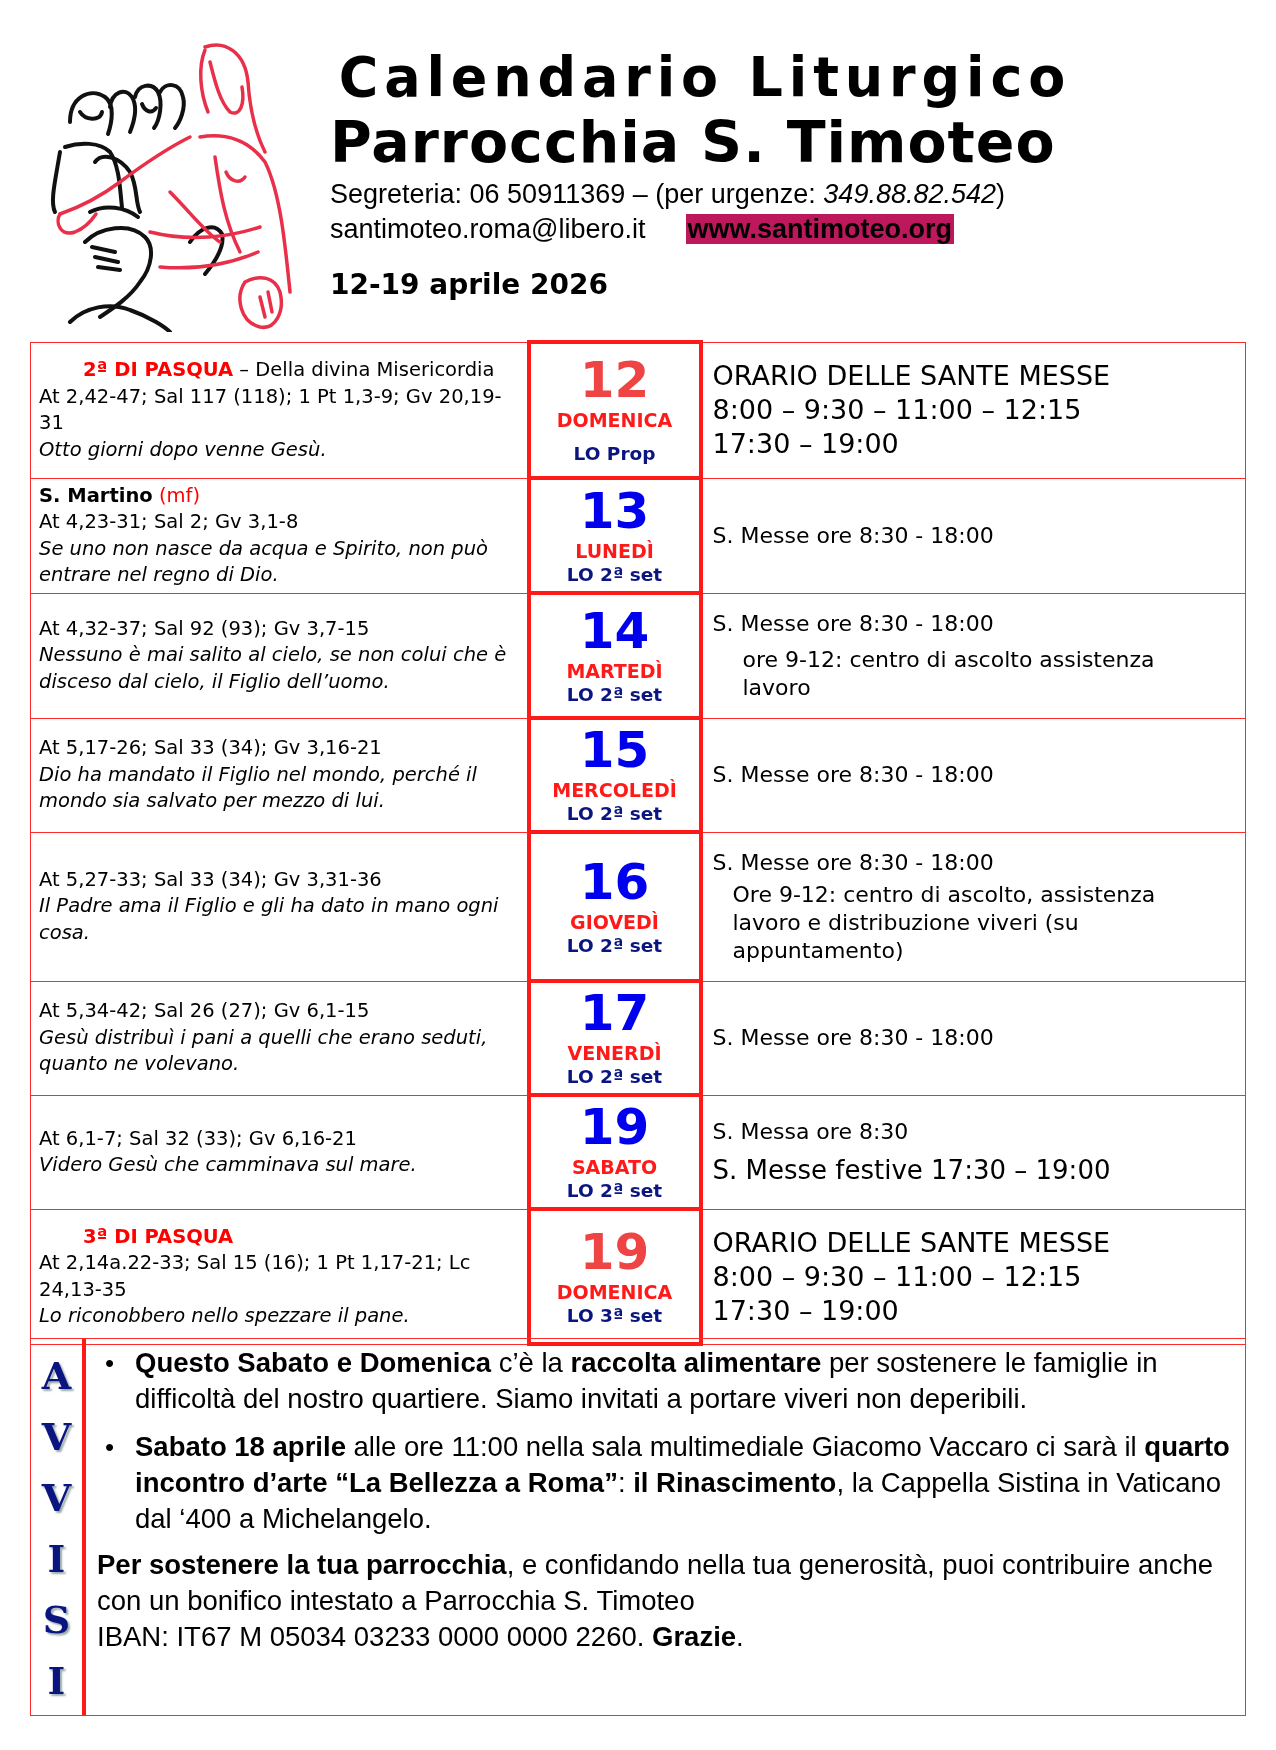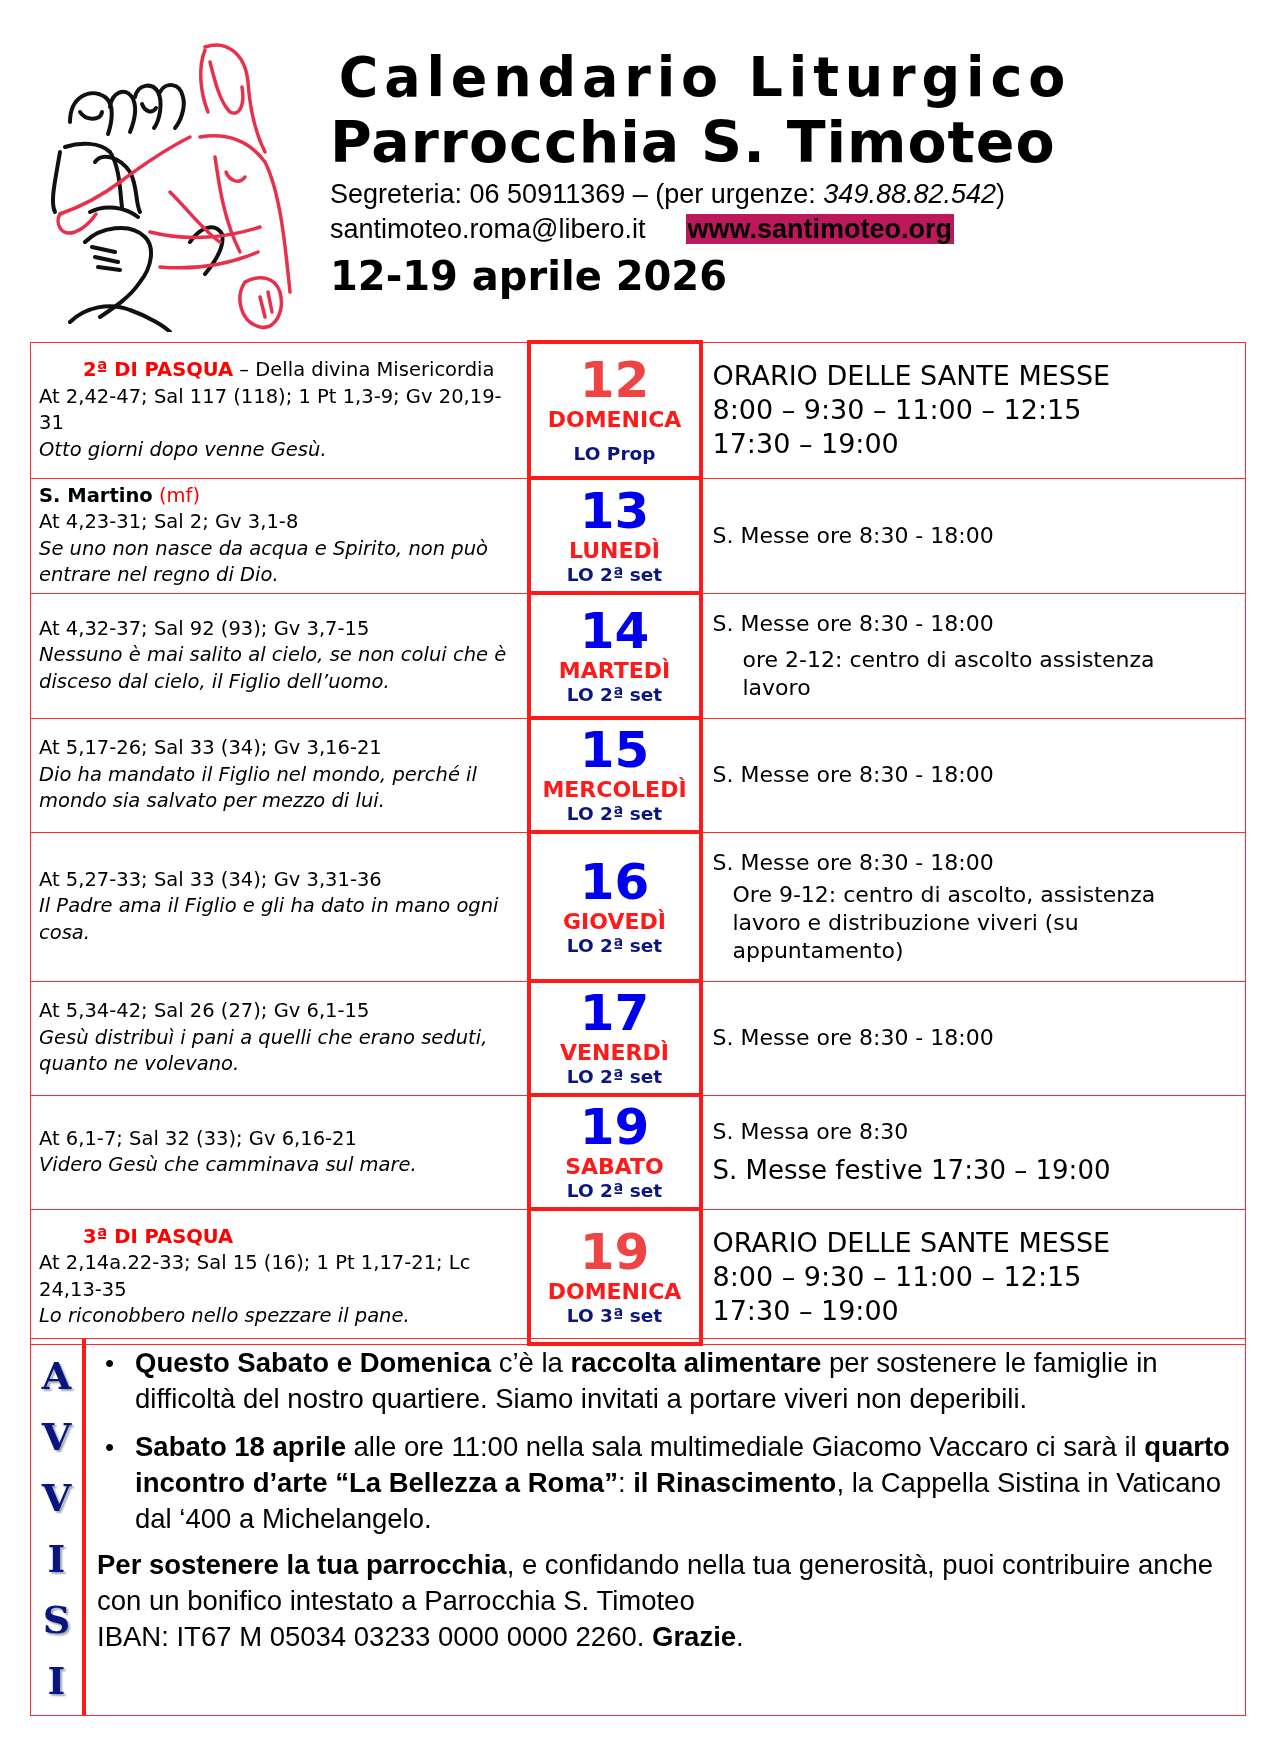--- a/index.html
+++ b/index.html
@@ -7,33 +7,33 @@
   body { position: relative; font-family: "DejaVu Sans", sans-serif; color: #000; }
 
   .logo { position: absolute; left: 30px; top: 42px; width: 272px; height: 290px; }
 
   .header { position: absolute; left: 330px; top: 44px; width: 880px; }
   .title1 { font-family: "DejaVu Sans", sans-serif; font-weight: bold; font-size: 55px; letter-spacing: 6px; line-height: 66px; transform: scaleX(0.98); }
   .title2 { font-family: "DejaVu Sans", sans-serif; font-weight: bold; font-size: 57px; line-height: 68px; margin-top: -2px; letter-spacing: 1px; }
   .contact { font-family: "Liberation Sans", sans-serif; font-size: 27px; line-height: 33px; margin-top: 2px; }
   .contact i { font-style: italic; }
   .web { font-weight: bold; background: #be185d; padding: 0 2px; margin-left: 40px; }
-  .daterange { font-family: "DejaVu Sans", sans-serif; font-weight: bold; font-size: 40px; line-height: 54px; margin-top: 3px; }
+  .daterange { font-family: "DejaVu Sans", sans-serif; font-weight: bold; font-size: 28px; line-height: 54px; margin-top: 12px; }
 
   table.cal { position: absolute; left: 30px; top: 340px; width: 1216px; border-collapse: collapse; }
   table.cal td { border: 1.5px solid #ff2a2a; vertical-align: middle; }
   td.read { width: 498px; padding: 4px 8px; font-size: 19.5px; line-height: 26.5px; }
   td.read .it { font-style: italic; }
   td.read .feast { color: #ff0000; font-weight: bold; margin-left: 44px; }
   td.read .saint { font-weight: bold; }
   td.read .mf { color: #ff0000; }
   td.day { width: 172px; text-align: center; border: 4px solid #ff1a1a !important; padding: 2px 0 4px; }
   .num { font-weight: bold; font-size: 50px; line-height: 56px; color: #0000ee; }
   .num.red { color: #ef4444; }
-  .dname { font-weight: bold; font-size: 22px; line-height: 24px; color: #ff1a1a; }
+  .dname { font-weight: bold; font-size: 19px; line-height: 24px; color: #ff1a1a; }
   .lo { font-weight: bold; font-size: 18.5px; line-height: 24px; color: #0b1580; }
   .lo.gap { margin-top: 10px; }
   td.sched { text-align: left; font-size: 22px; line-height: 28px; padding: 16px 10px; }
   td.sched .big { font-size: 27px; line-height: 34px; }
   td.sched .mid { font-size: 26px; line-height: 32px; }
   td.sched p + p { margin-top: 8px; }
 
   .avvisi { position: absolute; left: 30px; top: 1338px; width: 1216px; height: 378px; border: 1.5px solid #ff2a2a; }
   .avvisi-side { position: absolute; left: 0; top: 0; width: 55px; height: 100%; border-right: 4px solid #ff1a1a; text-align: center; padding-top: 6px; }
   .avvisi-side span { display: block; font-family: "DejaVu Serif", serif; font-weight: bold; font-size: 38px; line-height: 61px; color: #0b1580; text-shadow: 2px 2px 2px #9aa; }
@@ -140,21 +140,21 @@
       <div>At 4,32-37; Sal 92 (93); Gv 3,7-15</div>
       <div class="it">Nessuno è mai salito al cielo, se non colui che è disceso dal cielo, il Figlio dell’uomo.</div>
     </td>
     <td class="day">
       <div class="num">14</div>
       <div class="dname">MARTEDÌ</div>
       <div class="lo">LO 2ª set</div>
     </td>
     <td class="sched">
       <p>S. Messe ore 8:30 - 18:00</p>
-      <p style="padding:0 30px">ore 2-12: centro di ascolto assistenza lavoro</p>
+      <p style="padding:0 30px">ore 9-12: centro di ascolto assistenza lavoro</p>
     </td>
   </tr>
 
   <tr style="height:105px">
     <td class="read">
       <div>At 5,17-26; Sal 33 (34); Gv 3,16-21</div>
       <div class="it">Dio ha mandato il Figlio nel mondo, perché il mondo sia salvato per mezzo di lui.</div>
     </td>
     <td class="day">
       <div class="num">15</div>

